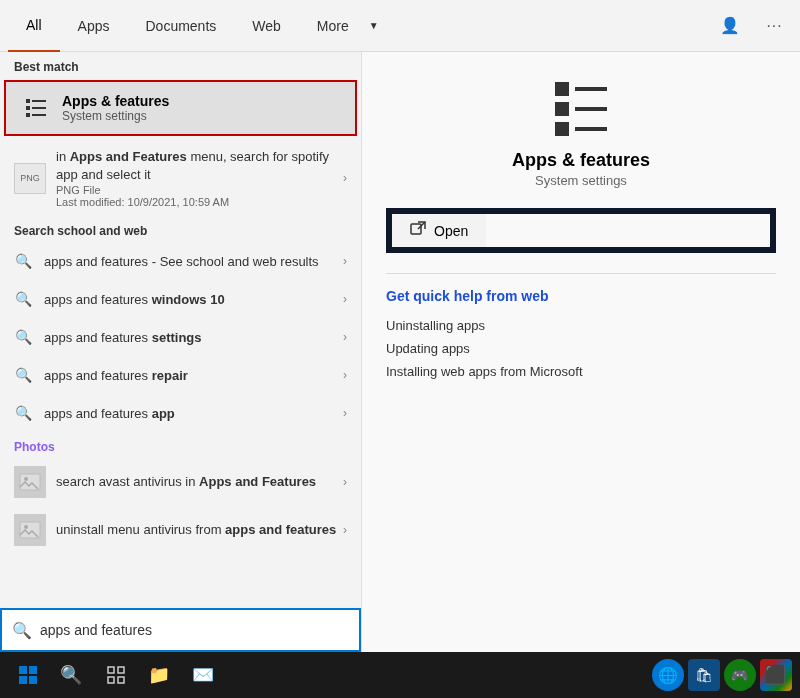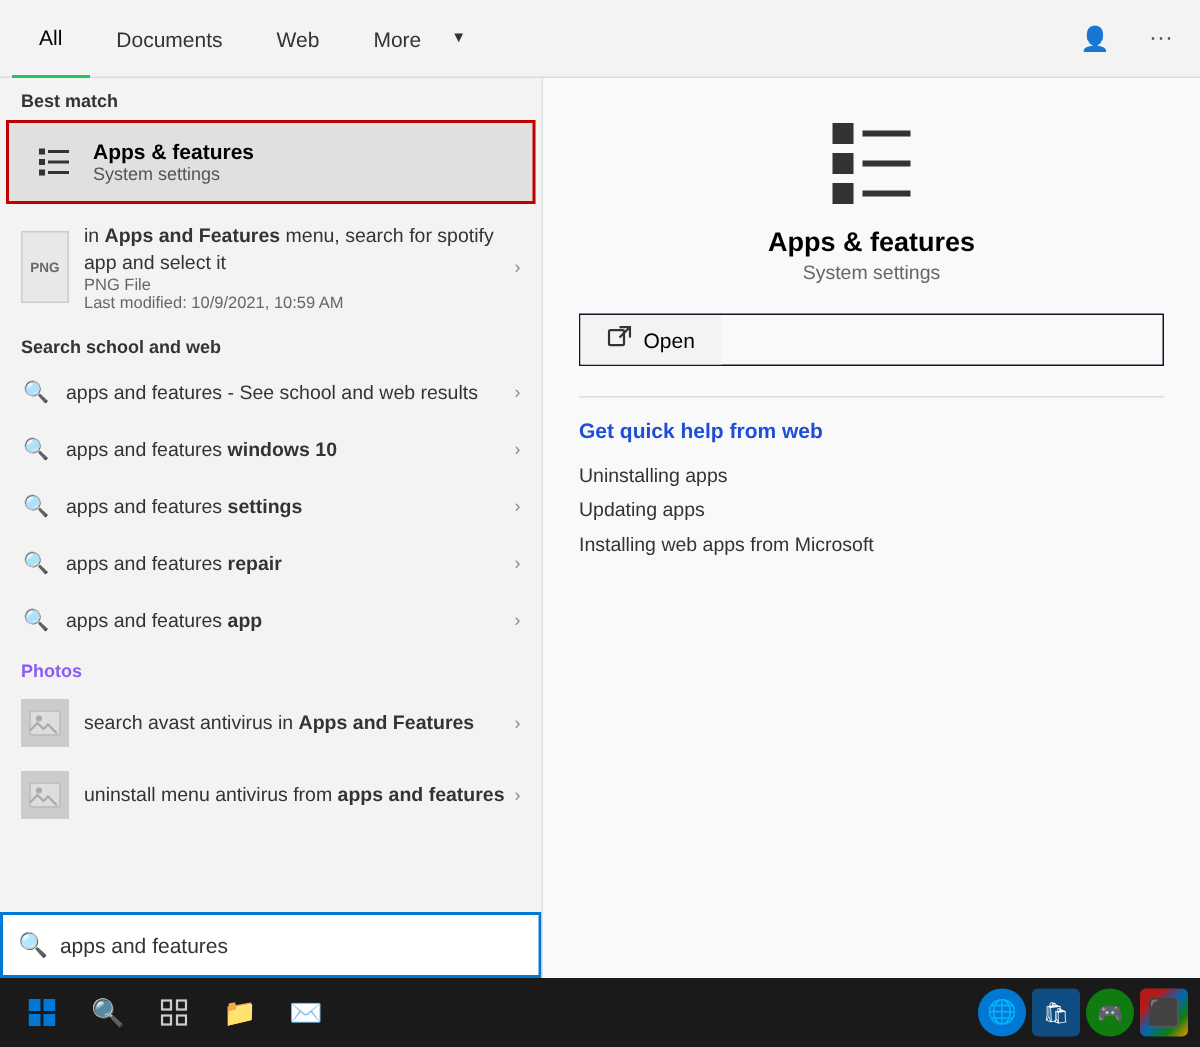--- a/index.html
+++ b/index.html
@@ -10,21 +10,21 @@
       display: flex; align-items: center;
       background: #f3f3f3;
       height: 52px;
       border-bottom: 1px solid #ddd;
       padding: 0 8px;
     }
     .nav-tab {
       padding: 0 18px; height: 52px; display: flex; align-items: center;
       font-size: 14px; color: #333; cursor: pointer; position: relative;
     }
-    .nav-tab.active { font-weight: 400; border-bottom: 2px solid #22c55e; color: #000; }
+    .nav-tab.active { font-weight: 400; border-bottom: 2px solid #c2410c; color: #000; }
     .nav-more { display: flex; align-items: center; gap: 20px; }
     .nav-more .arrow { font-size: 10px; }
     .nav-right { margin-left: auto; display: flex; align-items: center; gap: 8px; }
     .nav-icon-btn { width: 36px; height: 36px; display: flex; align-items: center; justify-content: center; cursor: pointer; color: #555; font-size: 16px; border-radius: 2px; }
 
     
     .main-content {
       display: flex; flex: 1;
       background: #f3f3f3;
       overflow: hidden;
@@ -130,21 +130,21 @@
     .right-header {
       display: flex; flex-direction: column; align-items: center;
       margin-bottom: 20px;
     }
     .right-icon { margin-bottom: 10px; }
     .right-title { font-size: 18px; font-weight: 600; color: #000; margin-bottom: 2px; }
     .right-subtitle { font-size: 13px; color: #666; }
 
     .open-btn-wrapper {
       display: inline-flex; align-items: flex-start;
-      border: 1px solid #0f172a;
+      border: 6px solid #0f172a;
       padding: 0;
       margin-bottom: 20px;
     }
     .open-btn {
       display: flex; align-items: center; gap: 8px;
       padding: 7px 18px;
       background: #f3f3f3;
       cursor: pointer;
       font-size: 14px; color: #000;
     }
@@ -162,33 +162,36 @@
       padding: 0 8px;
       gap: 4px;
     }
     .taskbar-btn { width: 40px; height: 40px; display: flex; align-items: center; justify-content: center; cursor: pointer; color: #ccc; font-size: 18px; border-radius: 4px; }
     .taskbar-right { margin-left: auto; display: flex; align-items: center; gap: 4px; }
     .taskbar-icon-circle { width: 30px; height: 30px; border-radius: 50%; display: flex; align-items: center; justify-content: center; cursor: pointer; font-size: 16px; }
     .globe-icon { background: #0078d4; color: white; border-radius: 50%; font-size: 14px; }
     .start-btn { width: 40px; height: 40px; display: flex; align-items: center; justify-content: center; cursor: pointer; color: #ccc; }
 
     .png-thumb {
-      width: 32px; height: 48px;
+      width: 32px; height: 31px;
       background: #e8e8e8;
       border: 1px solid #ccc;
       display: flex; align-items: center; justify-content: center;
-      font-size: 9px; color: #666; font-weight: 700;
+      font-size: 9px; color: #666; font-weight: 400;
     }
   </style>
 </head>
 <body>
 
 <div class="top-nav">
   <div class="nav-tab active">
     <span>All</span>
+  </div>
+  <div class="nav-tab">
+    <span>Apps</span>
   </div>
   <div class="nav-tab">
     <span>Documents</span>
   </div>
   <div class="nav-tab">
     <span>Web</span>
   </div>
   <div class="nav-tab nav-more">
     <span>More</span>
     <span class="arrow">▼</span>

